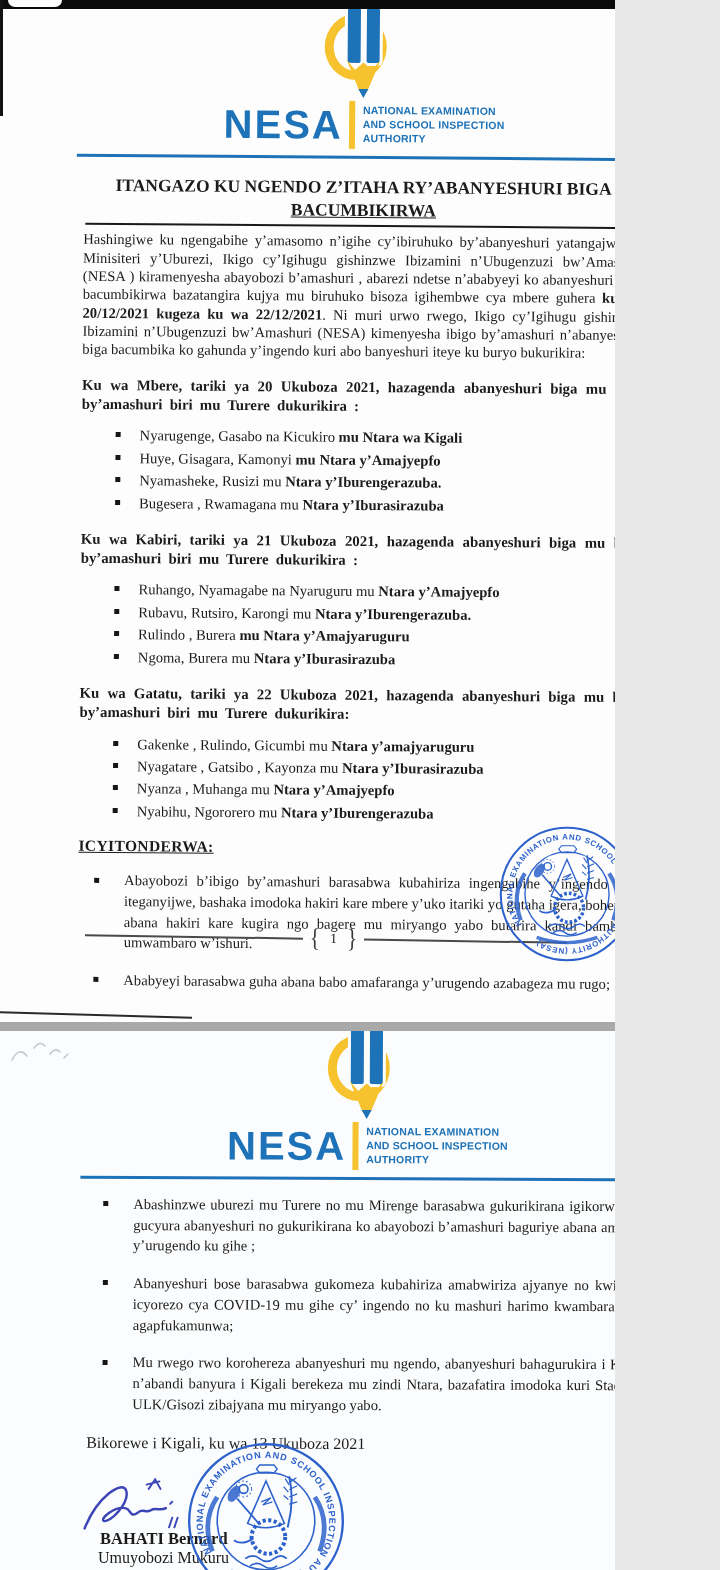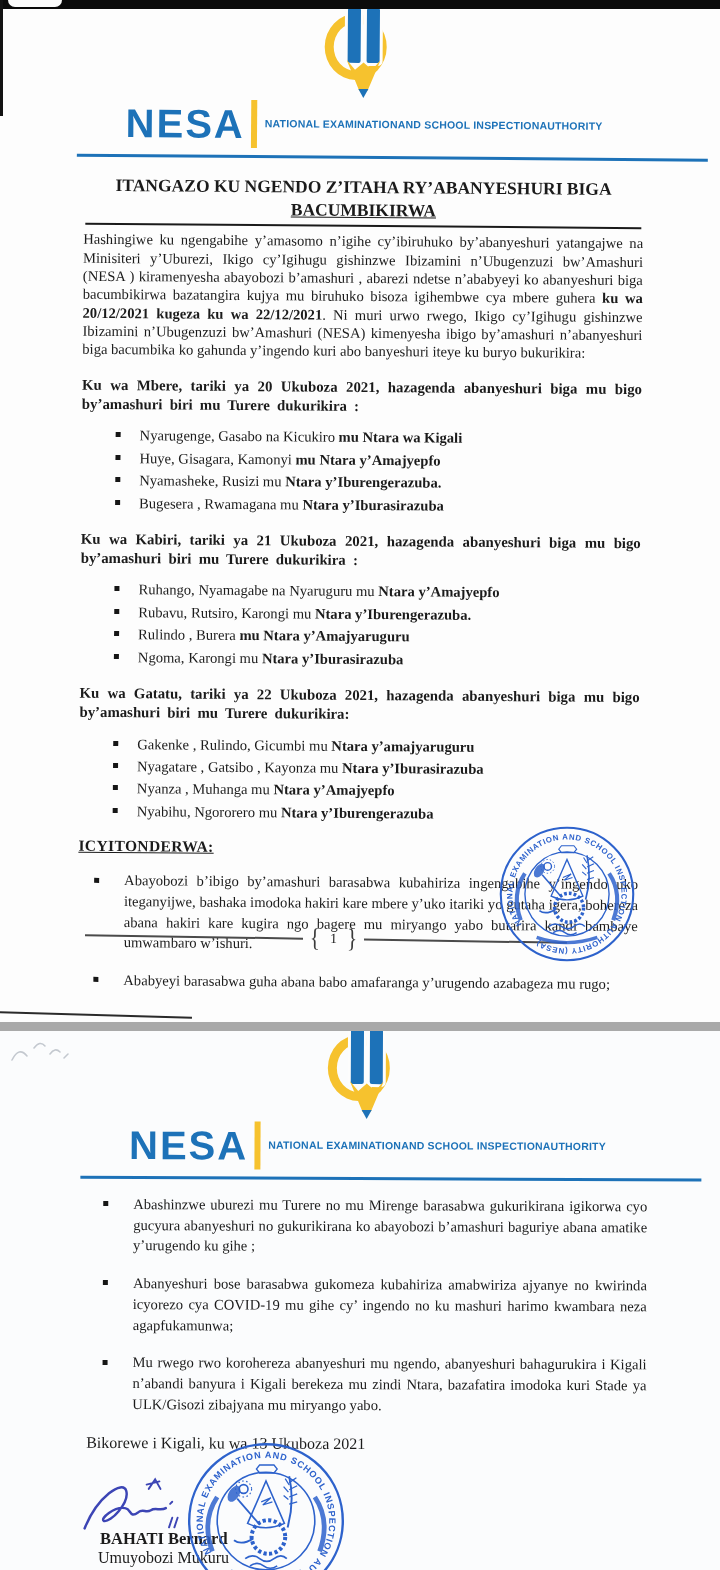--- a/index.html
+++ b/index.html
@@ -1,21 +1,21 @@
 <!DOCTYPE html>
 <html style="--logo_blue: #1d72b8; --logo_yellow: #f6c22e; --stamp_blue: #2d62cc; --ink_blue: #3c45b5; --text: #1b1b1b; --divider_grey: #a9a9a9;"><head>
 <meta charset="utf-8">
 <style>
   :root{
     --logo_blue:#1d72b8; --logo_yellow:#f6c22e; --stamp_blue:#2d62cc;
     --ink_blue:#3c45b5; --text:#1b1b1b; --divider_grey:#a9a9a9;
   }
   *{box-sizing:border-box;margin:0;padding:0;}
   body{background:#e8e8e8;font-family:"Liberation Serif",serif;}
-  .canvas{position:relative;width:720px;height:1570px;background:#ef4444;overflow:hidden;color:var(--text);}
+  .canvas{position:relative;width:615px;height:1570px;background:#ef4444;overflow:hidden;color:var(--text);}
 
   
   .top-black-bar{position:absolute;left:0;top:0;width:720px;height:9px;background:#0b0b0b;z-index:6;}
   .top-notch{position:absolute;left:8px;top:0;width:54px;height:7px;background:#fdfdfd;border-radius:0 0 7px 7px;z-index:7;}
   .left-strip{position:absolute;left:0;top:0;width:3px;height:116px;background:#121212;z-index:6;}
   .p1-bottom-line{position:absolute;left:-3px;top:1014px;width:195px;height:2px;background:#2a2a2a;transform:rotate(1.6deg);z-index:5;}
   .page-divider{position:absolute;left:0;top:1022px;width:720px;height:9px;background:var(--divider_grey);z-index:6;}
 
   .page{position:absolute;left:0;width:720px;background:#fdfdfd;}
   .page1{top:9px;height:1013px;padding:0 75px 0 85px;}
@@ -28,21 +28,21 @@
   .badge{position:relative;width:88px;height:86px;margin:0 auto;}
   .ring{position:absolute;left:4px;top:1px;width:62px;height:66px;border:9px solid var(--logo_yellow);border-radius:50%;}
   .bar{position:absolute;top:-5px;width:13px;height:55px;background:var(--logo_blue);border-radius:2px;box-shadow:0 0 0 3px #fdfdfd;}
   .bar-l{left:27px}.bar-r{left:46px}
   .collar{position:absolute;left:26px;top:47px;width:34px;height:31px;background:var(--logo_yellow);
     clip-path:polygon(0 0,25% 32%,50% 8%,75% 32%,100% 0,62% 100%,38% 100%);}
   .tip{position:absolute;left:38px;top:76px;width:0;height:0;border-left:5px solid transparent;border-right:5px solid transparent;border-top:9px solid var(--logo_blue);}
   .wordmark{display:flex;justify-content:center;align-items:center;margin-top:2px;font-family:"Liberation Sans",sans-serif;}
   .acronym{font-size:40px;font-weight:900;color:var(--logo_blue);letter-spacing:2px;line-height:.9;}
   .vbar{width:6px;height:48px;background:var(--logo_yellow);margin:0 8px 0 6px;}
-  .orgname{display:flex;font-size:10.5px;font-weight:800;line-height:1.32;color:var(--logo_blue);letter-spacing:.2px;}
+  .orgname{display:flex;flex-direction:column;font-size:10.5px;font-weight:800;line-height:1.32;color:var(--logo_blue);letter-spacing:.2px;}
   .rule{height:3px;background:var(--logo_blue);margin:7px -64px 0 -7px;}
   .page2 .rule{margin:7px -54px 0 -7px;}
 
   
   h1.doc-title{margin:17px 2px 0;text-align:center;font-size:17.5px;line-height:1.32;font-weight:bold;border-bottom:2px solid #1a1a1a;padding-bottom:3px;}
   .doc-title .u2{text-decoration:underline;}
   .intro{margin-top:5px;font-size:14.6px;line-height:1.26;text-align:justify;}
   .sec-head{margin:17px 0 0;font-size:14.8px;font-weight:bold;text-align:justify;word-spacing:3.5px;line-height:1.3;}
   ul.blist{list-style:none;margin:11px 0 0 28px;}
   ul.blist li{position:relative;padding-left:30px;font-size:14.6px;line-height:1.4;margin-bottom:2px;text-align:left;}
@@ -125,21 +125,21 @@
               <li><span>Bugesera , Rwamagana mu </span><span class="b">Ntara y’Iburasirazuba</span></li>
             </ul>
           </div>
           <div class="section">
             <p class="sec-head">Ku wa Kabiri, tariki ya 21 Ukuboza 2021, hazagenda abanyeshuri biga mu bigo by’amashuri biri mu Turere dukurikira :</p>
             <ul class="blist">
 
             <li><span>Ruhango, Nyamagabe na Nyaruguru mu </span><span class="b">Ntara y’Amajyepfo</span></li>
               <li><span>Rubavu, Rutsiro, Karongi mu </span><span class="b">Ntara y’Iburengerazuba.</span></li>
               <li><span>Rulindo , Burera </span><span class="b">mu Ntara y’Amajyaruguru</span></li>
-              <li><span>Ngoma, Karongi mu </span><span class="b">Ntara y’Iburasirazuba</span></li>
+              <li><span>Ngoma, Burera mu </span><span class="b">Ntara y’Iburasirazuba</span></li>
             </ul>
           </div>
           <div class="section">
             <p class="sec-head">Ku wa Gatatu, tariki ya 22 Ukuboza 2021, hazagenda abanyeshuri biga mu bigo by’amashuri biri mu Turere dukurikira:</p>
             <ul class="blist">
 
             <li><span>Gakenke , Rulindo, Gicumbi mu </span><span class="b">Ntara y’amajyaruguru</span></li>
               <li><span>Nyagatare , Gatsibo , Kayonza mu </span><span class="b">Ntara y’Iburasirazuba</span></li>
               <li><span>Nyanza , Muhanga mu </span><span class="b">Ntara y’Amajyepfo</span></li>
               <li><span>Nyabihu, Ngororero mu </span><span class="b">Ntara y’Iburengerazuba</span></li>

